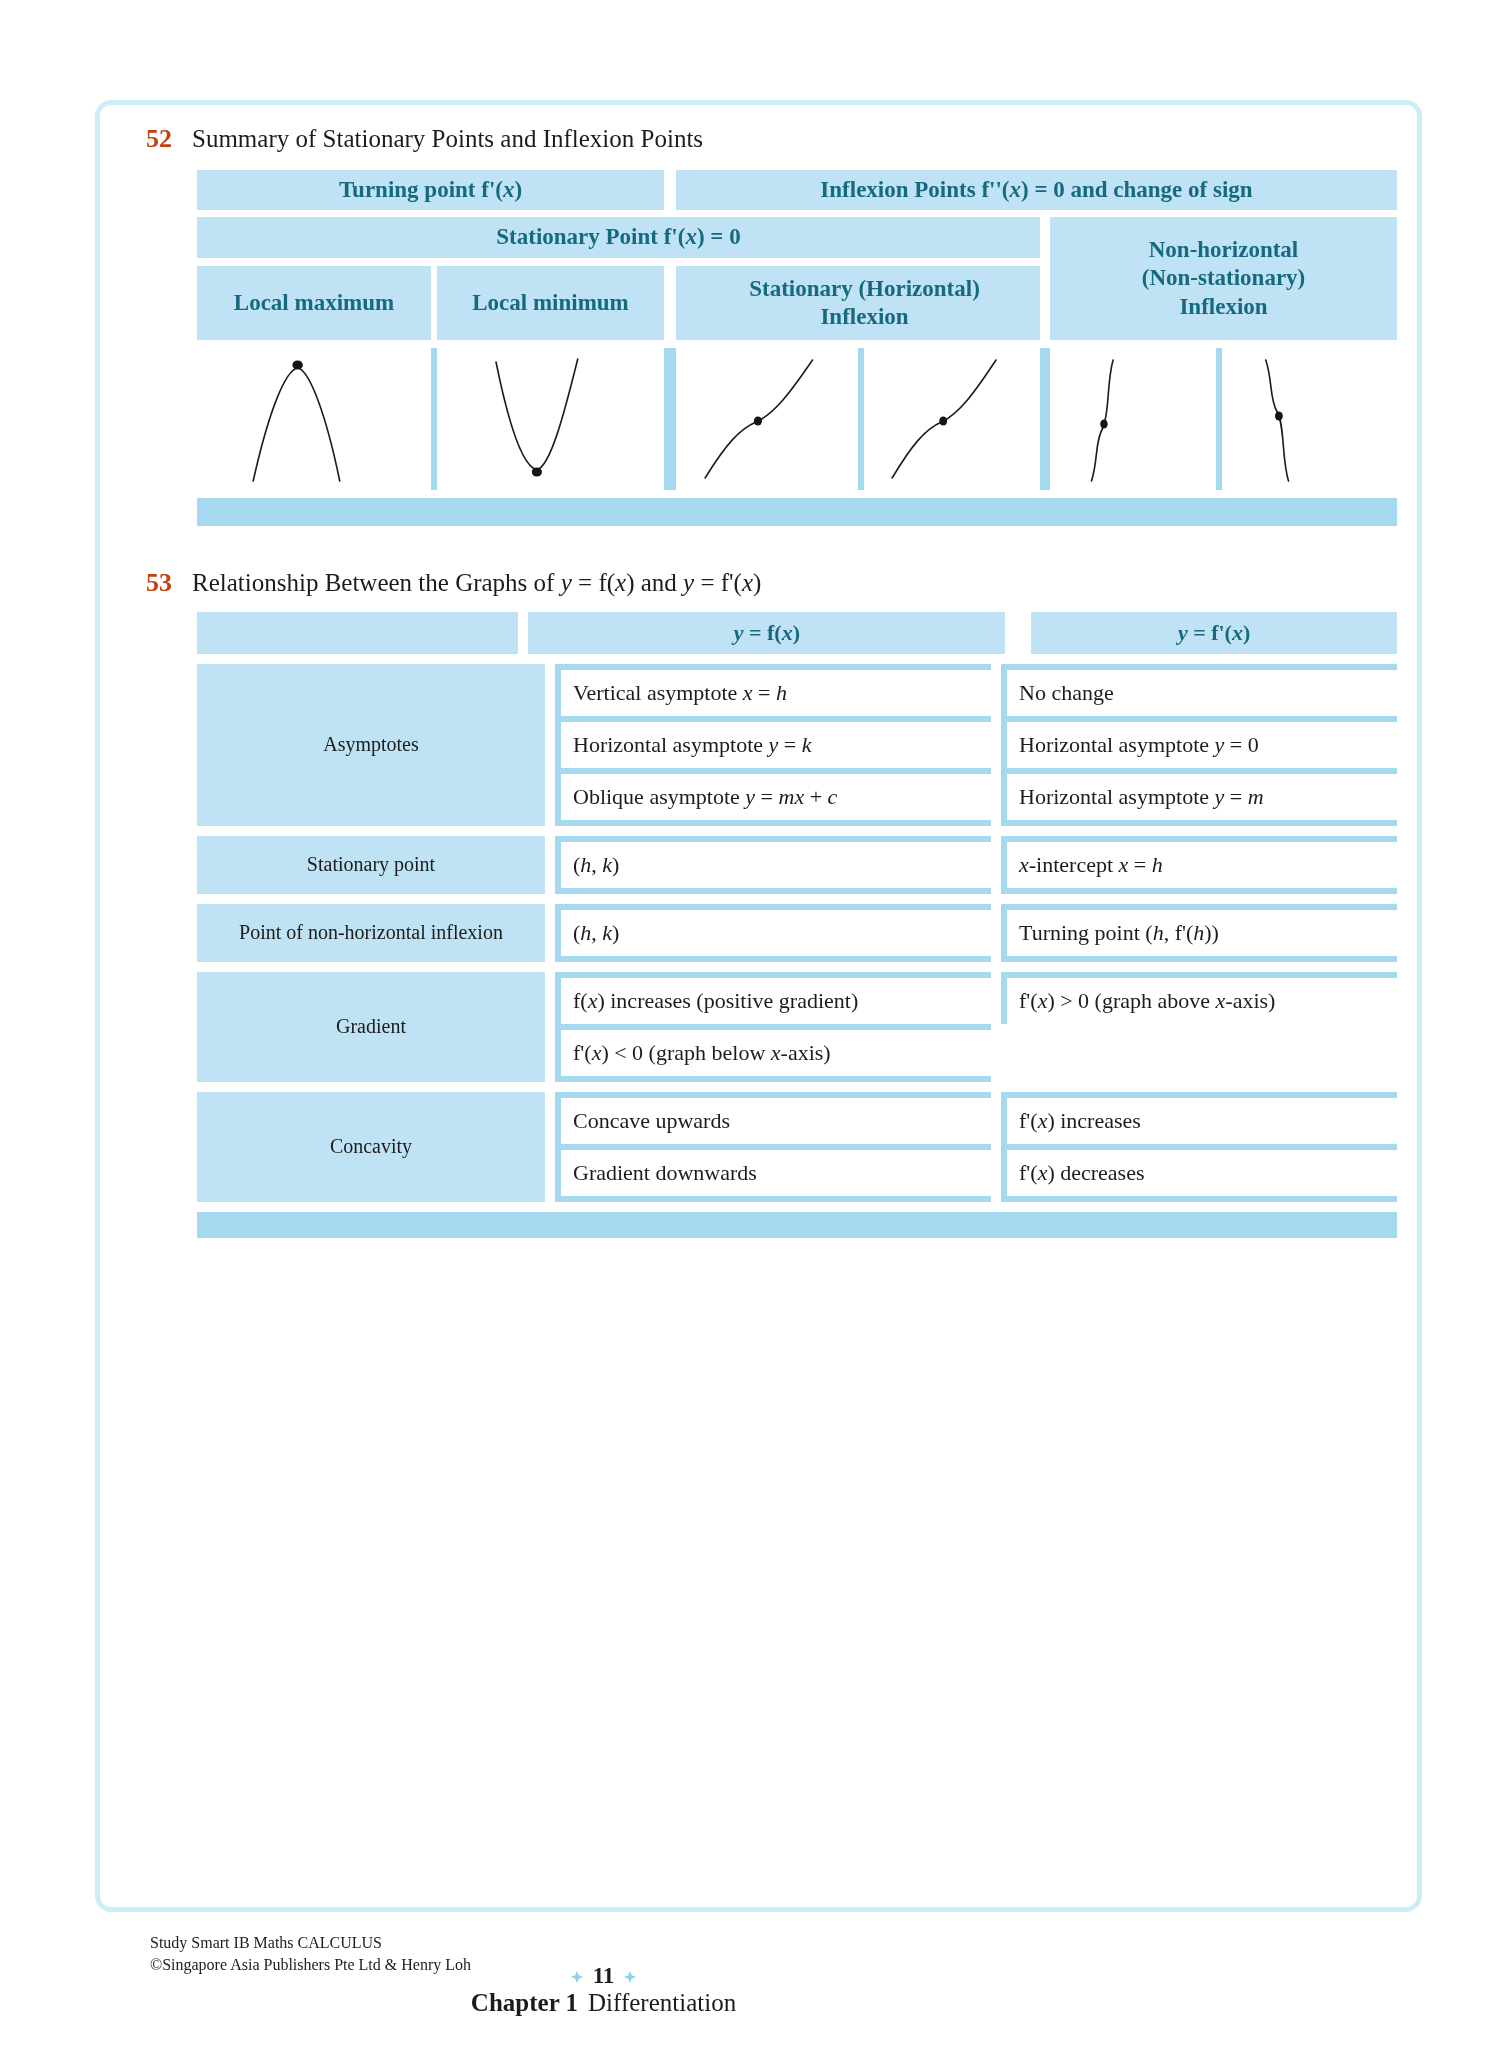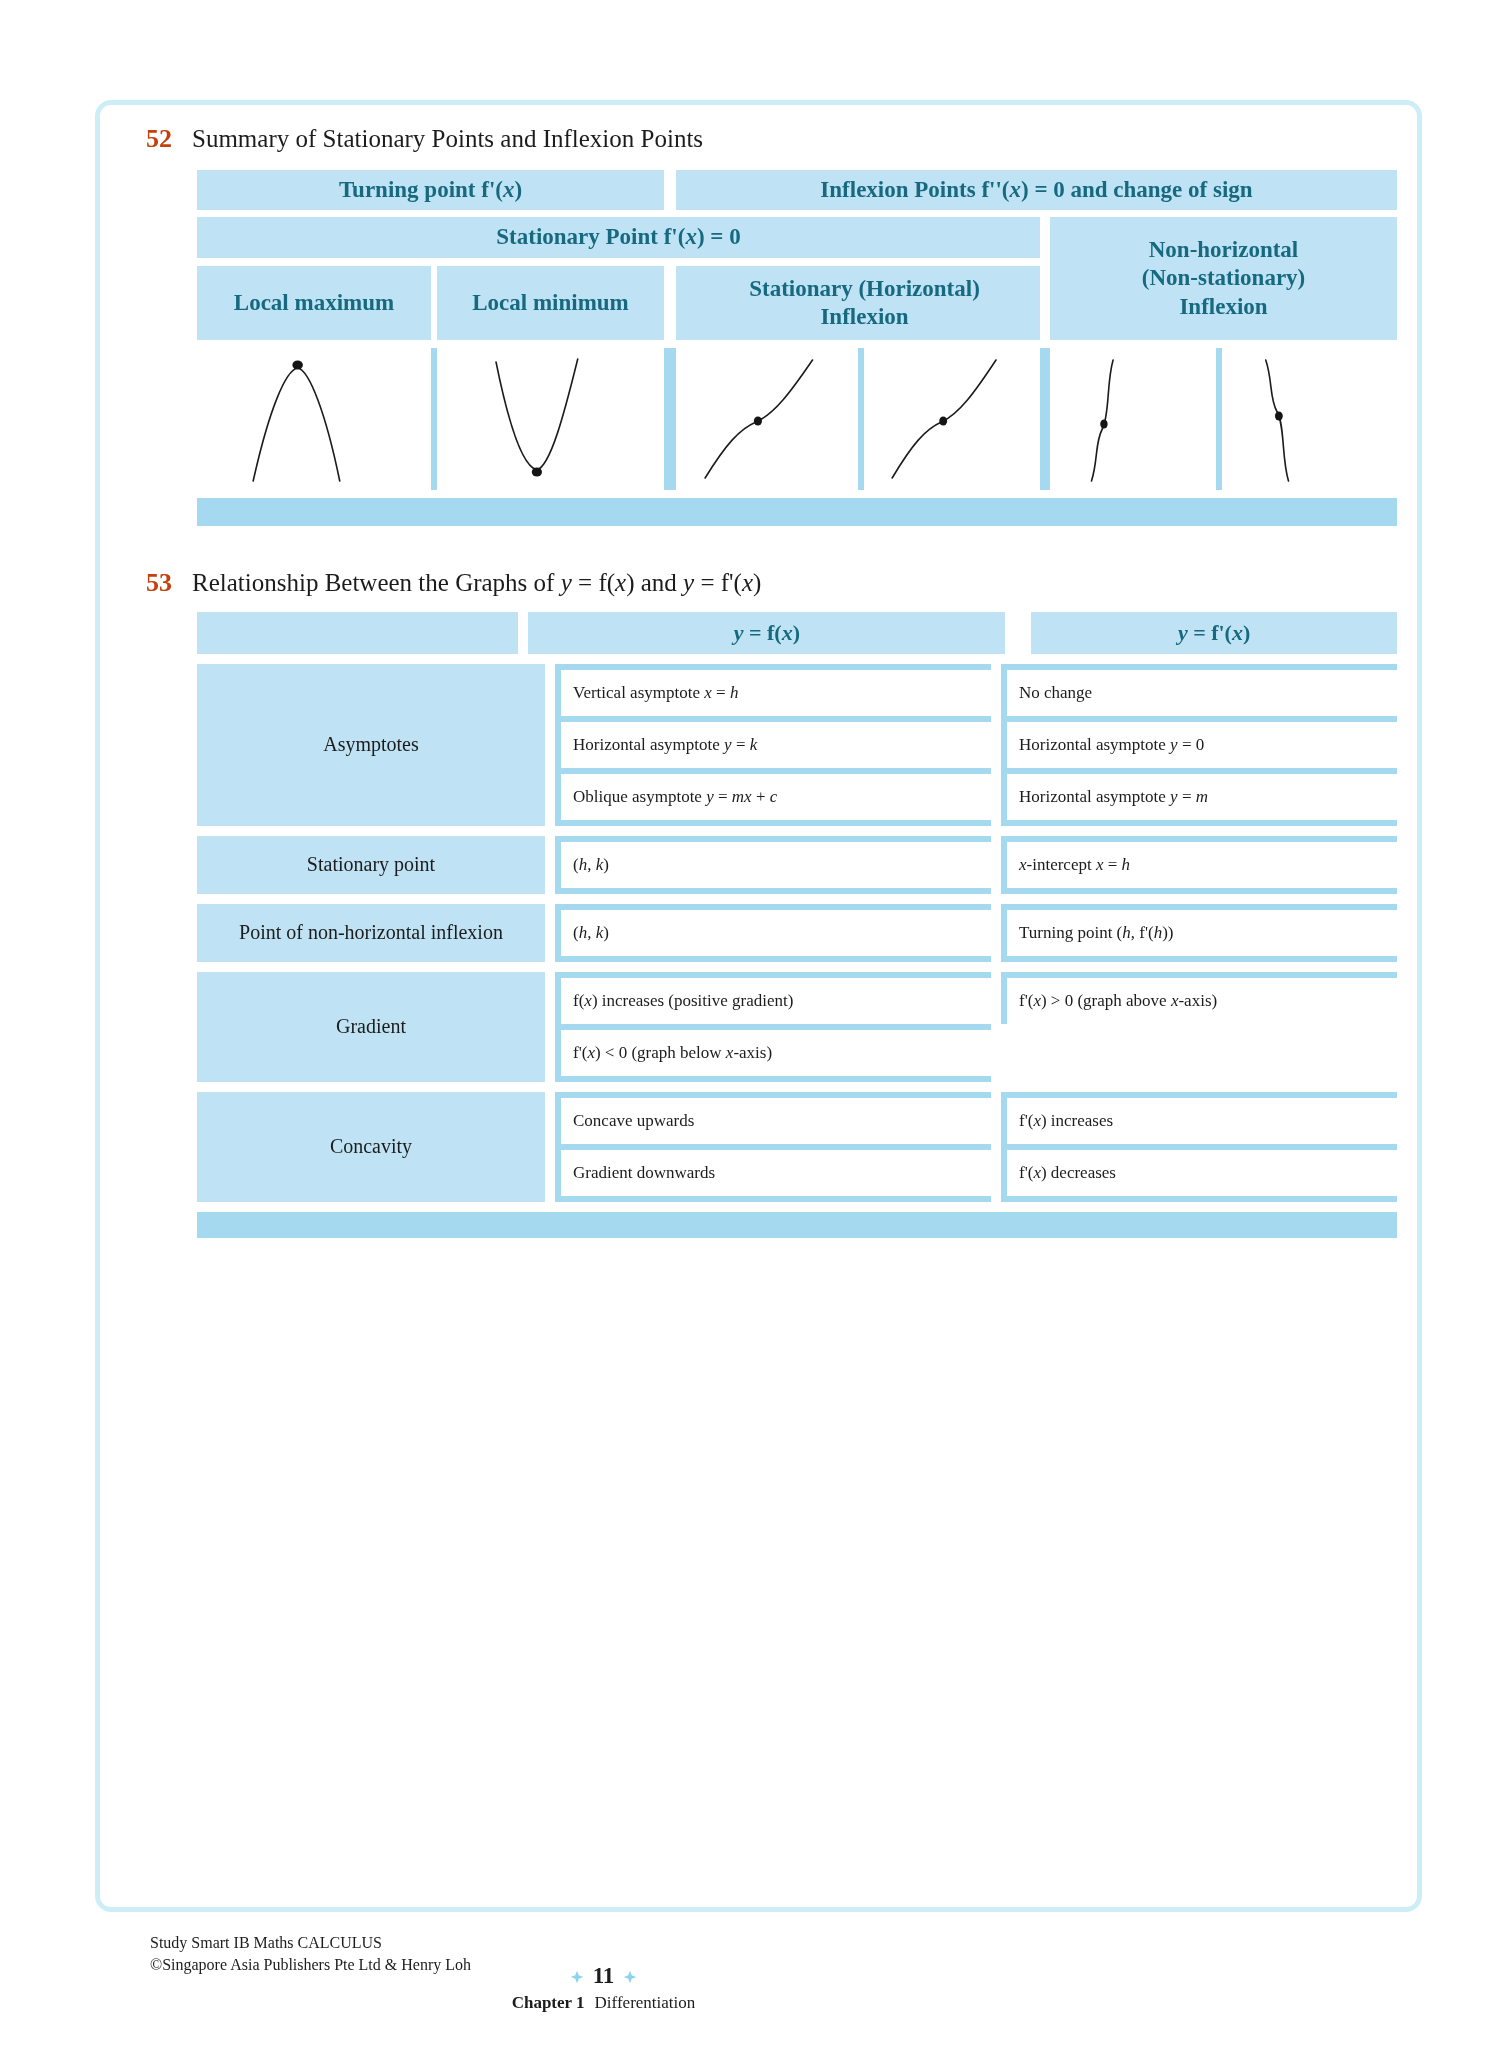--- a/index.html
+++ b/index.html
@@ -46,30 +46,30 @@
   .hc-blank{width:348px;margin-right:10px;}
   .hc-fx{width:516px;margin-right:26px;}
   .hc-fpx{width:396px;}
   .t2-group{display:flex;margin-bottom:10px;}
   .t2-label{width:348px;margin-right:10px;background:#bfe3f4;display:flex;align-items:center;
             justify-content:center;text-align:center;font-size:20px;padding:6px 12px;}
   .t2-label>div{max-width:290px;line-height:1.28;}
   .t2-grid{display:grid;grid-template-columns:436px 396px;column-gap:10px;}
   .t2-cell{box-sizing:border-box;border-top:6px solid #a5d9f0;border-left:6px solid #a5d9f0;
            background:#fff;min-height:52px;display:flex;align-items:center;
-           padding:3px 8px 3px 12px;font-size:17px;}
+           padding:3px 8px 3px 12px;font-size:22px;}
   .t2-cell.last{border-bottom:6px solid #a5d9f0;min-height:58px;}
   .t2-bottom{height:26px;background:#a5d9f0;}
 
   
   .foot-left{position:absolute;left:150px;top:1932px;font-size:16px;line-height:22px;color:#1d1d1d;}
   .foot-center{position:absolute;left:0;top:1963px;width:1207px;text-align:center;}
   .pageno-line{font-size:23px;font-weight:bold;line-height:26px;}
   .pageno-line svg{display:inline-block;vertical-align:-1px;margin:0 9px;}
-  .chapter-line{font-size:17px;line-height:28px;}
+  .chapter-line{font-size:25px;line-height:28px;}
   .chapter-line .ch-bold{font-weight:bold;margin-right:10px;}
   i{font-style:italic;}
 </style>
 </head>
 <body>
 
 <div class="page">
   <div class="frame"></div>
 
   <div class="sec-head" id="s52">

